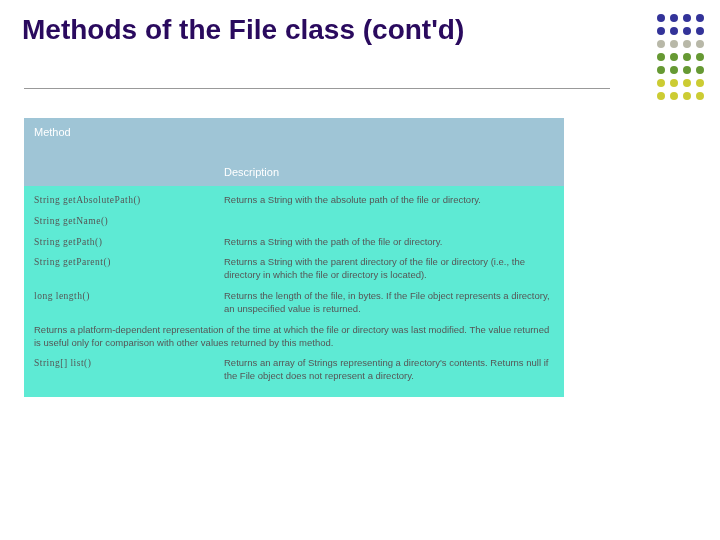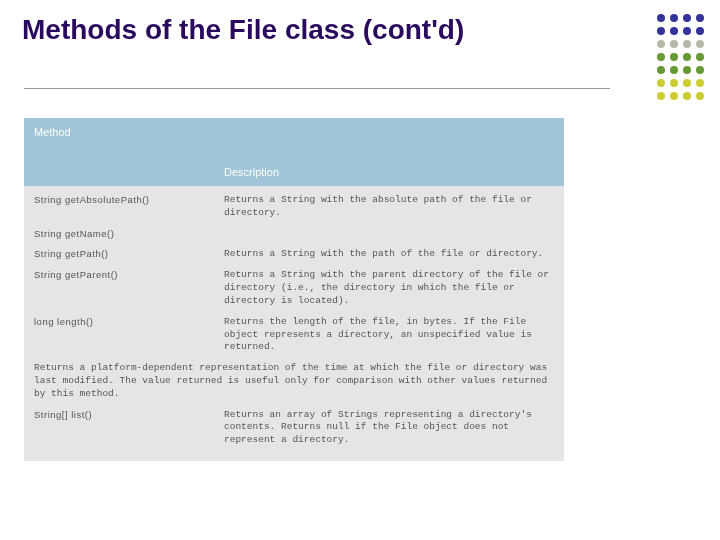--- a/index.html
+++ b/index.html
@@ -44,21 +44,21 @@
   .dot {
     width: 8px;
     height: 8px;
     border-radius: 50%;
   }
   .table-wrap {
     position: absolute;
     top: 118px;
     left: 24px;
     width: 540px;
-    background: #e5e5e5;
+    background: #5eead4;
   }
   .tbl-head {
     display: flex;
     background: #9fc5d6;
     color: #ffffff;
     font-size: 11px;
     padding: 8px 10px;
   }
   .col-method { width: 190px; flex: 0 0 190px; }
   .col-desc { flex: 1 1 auto; margin-top: 40px; }
@@ -66,28 +66,28 @@
   .row {
     display: flex;
     padding: 4px 0;
     font-size: 9.5px;
     color: #5a5a5a;
     line-height: 1.35;
   }
   .row .m {
     width: 190px;
     flex: 0 0 190px;
-    font-family: Liberation Sans, sans-serif;
+    font-family: Liberation Serif, serif;
     letter-spacing: 0.5px;
     color: #555;
     padding-right: 16px;
   }
   .row .d {
     flex: 1 1 auto;
-    font-family: Liberation Mono, monospace;
+    font-family: Liberation Sans, sans-serif;
     color: #565656;
   }
 </style>
 </head>
 <body>
 
 <div class="title-area">
   <div class="title">Methods of the File class (cont'd)</div>
 </div>
 <div class="title-underline"></div>

